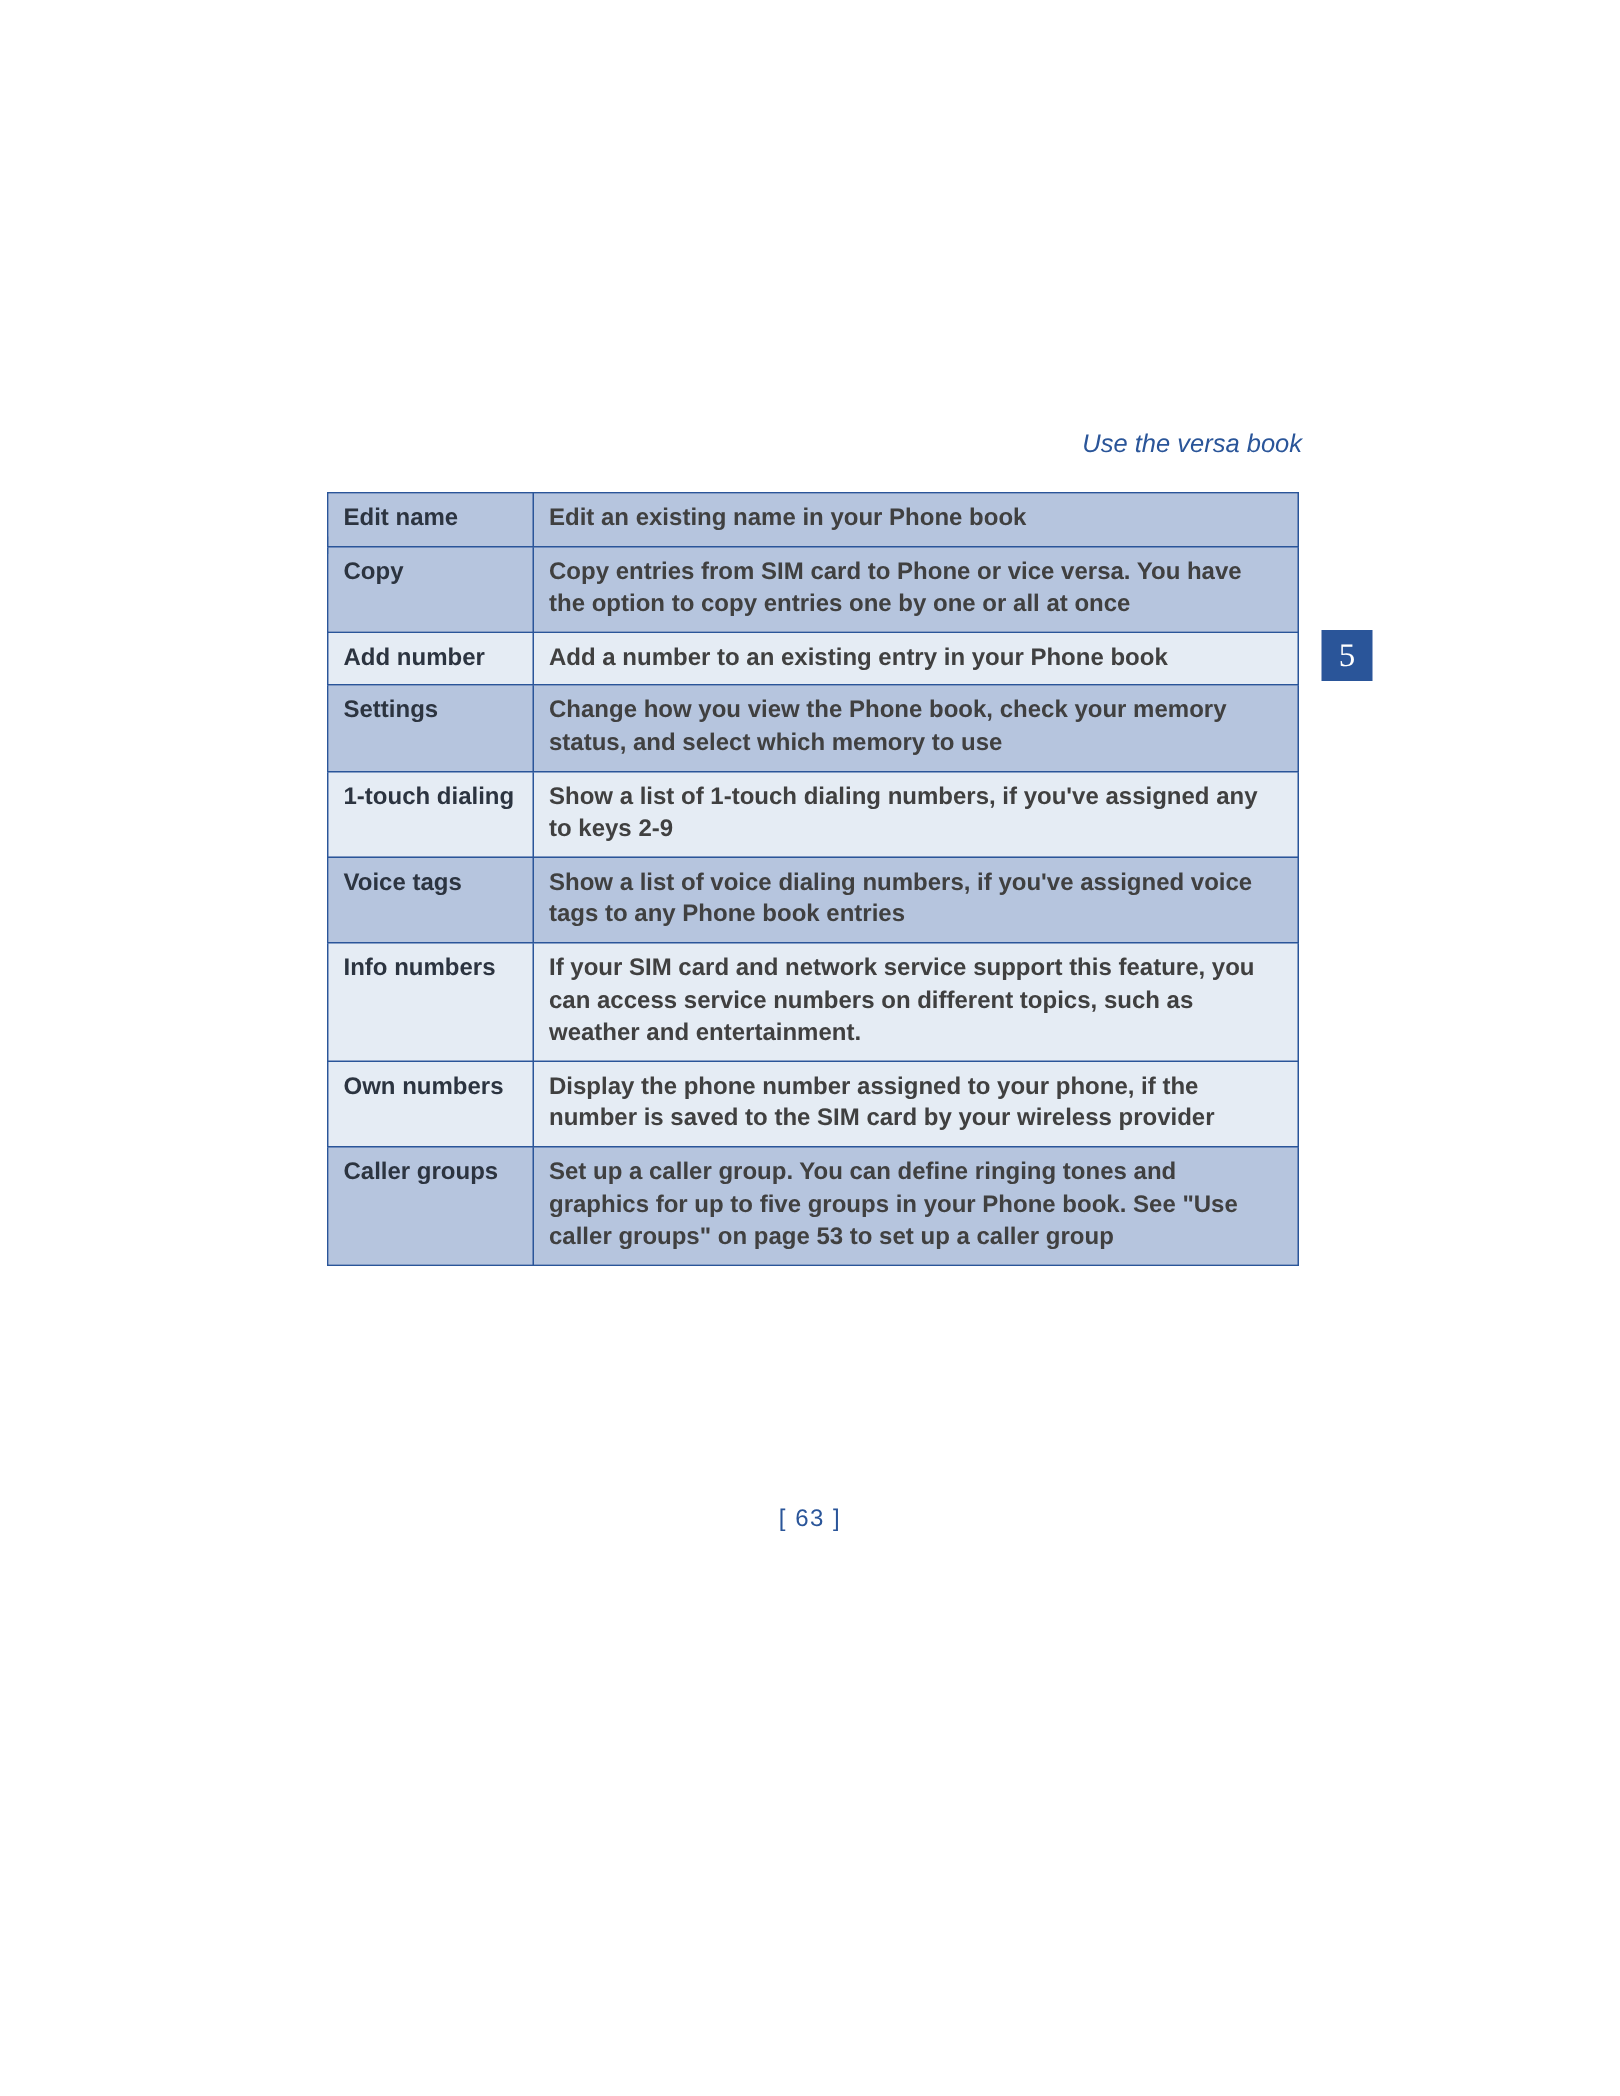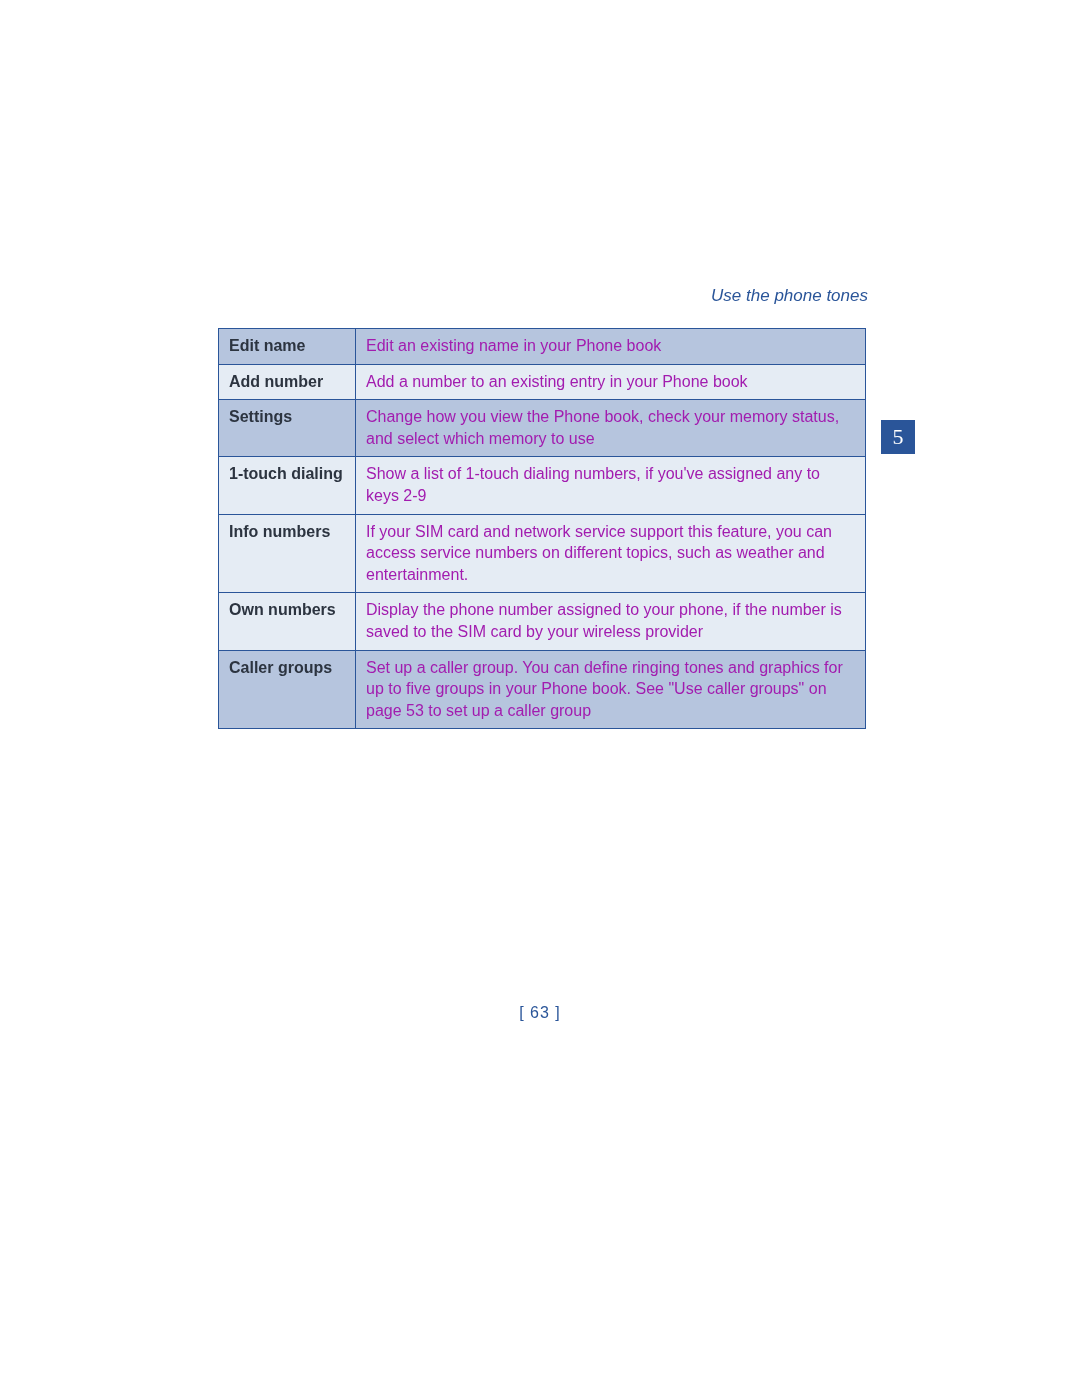--- a/index.html
+++ b/index.html
@@ -53,22 +53,22 @@
     line-height: 1.35;
   }
   table.phonebook tr.alt td { background: #b6c5de; }
   table.phonebook tr.plain td { background: #e5ecf4; }
   td.label-cell {
     width: 116px;
     font-weight: 600;
     color: #2c3440;
   }
   td.desc-cell {
-    color: #a21caf;
-    font-weight: 400;
+    color: #404040;
+    font-weight: 700;
   }
   .chapter-tab {
     position: absolute;
     top: 420px;
     left: 881px;
     width: 34px;
     height: 34px;
     background: #2a5599;
     color: #ffffff;
     font-size: 22px;
@@ -87,44 +87,52 @@
     color: #2a5599;
     font-size: 16px;
     letter-spacing: 1px;
   }
 </style>
 </head>
 <body>
 
 <div class="page">
 
-  <div class="header-run">Use the phone tones</div>
+  <div class="header-run">Use the versa book</div>
 
   <div class="section-heading">Phone book menu</div>
 
   <div class="chapter-tab">5</div>
 
   <div class="table-wrap">
     <table class="phonebook">
       <tbody>
         <tr class="alt">
           <td class="label-cell">Edit name</td>
           <td class="desc-cell">Edit an existing name in your Phone book</td>
         </tr>
+        <tr class="alt">
+          <td class="label-cell">Copy</td>
+          <td class="desc-cell">Copy entries from SIM card to Phone or vice versa. You have the option to copy entries one by one or all at once</td>
+        </tr>
         <tr class="plain">
           <td class="label-cell">Add number</td>
           <td class="desc-cell">Add a number to an existing entry in your Phone book</td>
         </tr>
         <tr class="alt">
           <td class="label-cell">Settings</td>
           <td class="desc-cell">Change how you view the Phone book, check your memory status, and select which memory to use</td>
         </tr>
         <tr class="plain">
           <td class="label-cell">1-touch dialing</td>
           <td class="desc-cell">Show a list of 1-touch dialing numbers, if you've assigned any to keys 2-9</td>
+        </tr>
+        <tr class="alt">
+          <td class="label-cell">Voice tags</td>
+          <td class="desc-cell">Show a list of voice dialing numbers, if you've assigned voice tags to any Phone book entries</td>
         </tr>
         <tr class="plain">
           <td class="label-cell">Info numbers</td>
           <td class="desc-cell">If your SIM card and network service support this feature, you can access service numbers on different topics, such as weather and entertainment.</td>
         </tr>
         <tr class="plain">
           <td class="label-cell">Own numbers</td>
           <td class="desc-cell">Display the phone number assigned to your phone, if the number is saved to the SIM card by your wireless provider</td>
         </tr>
         <tr class="alt">

